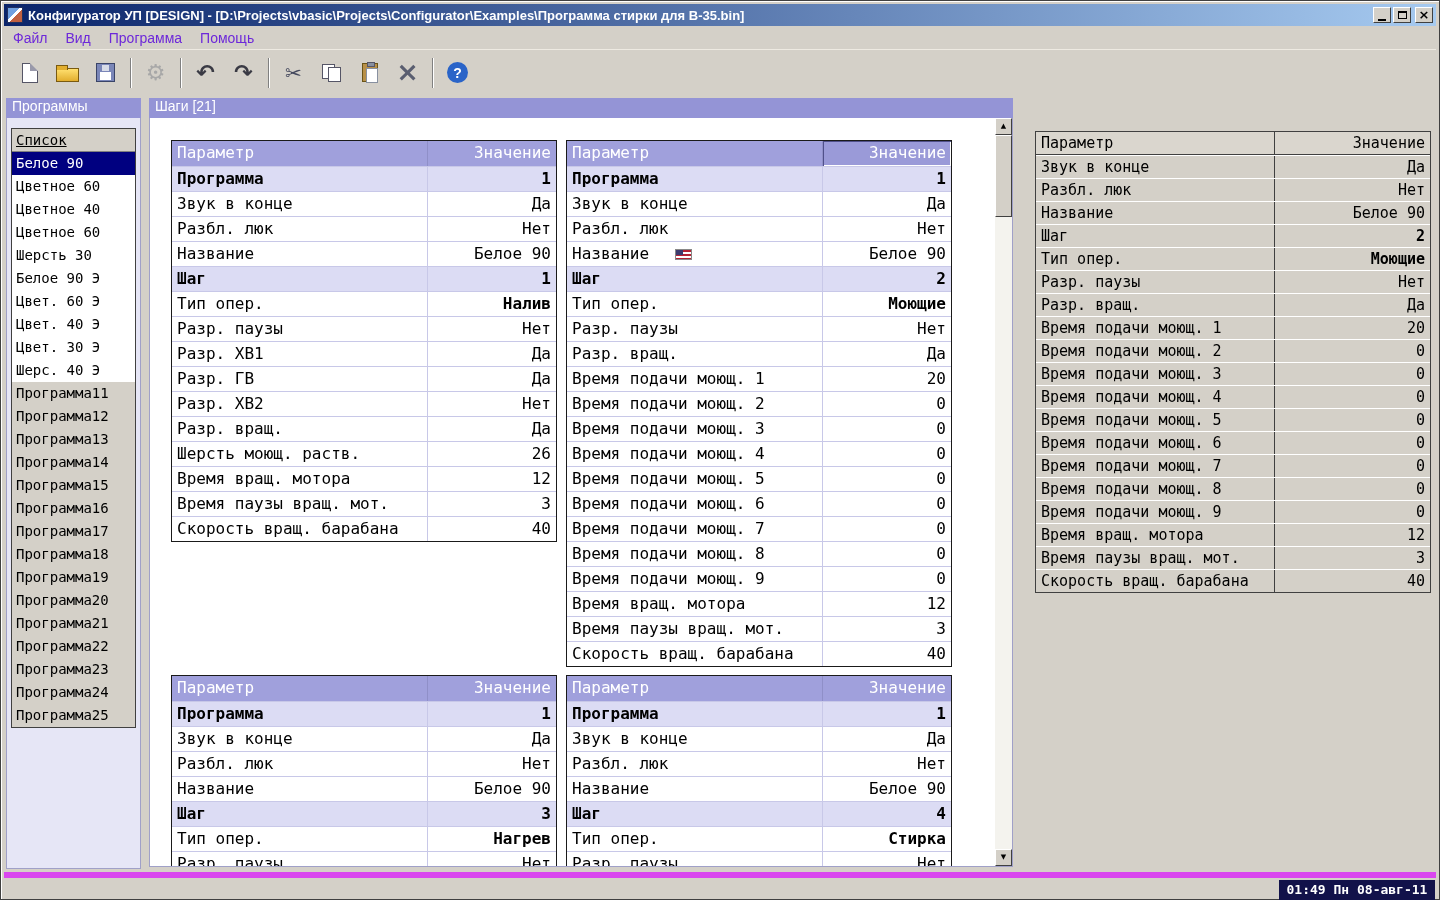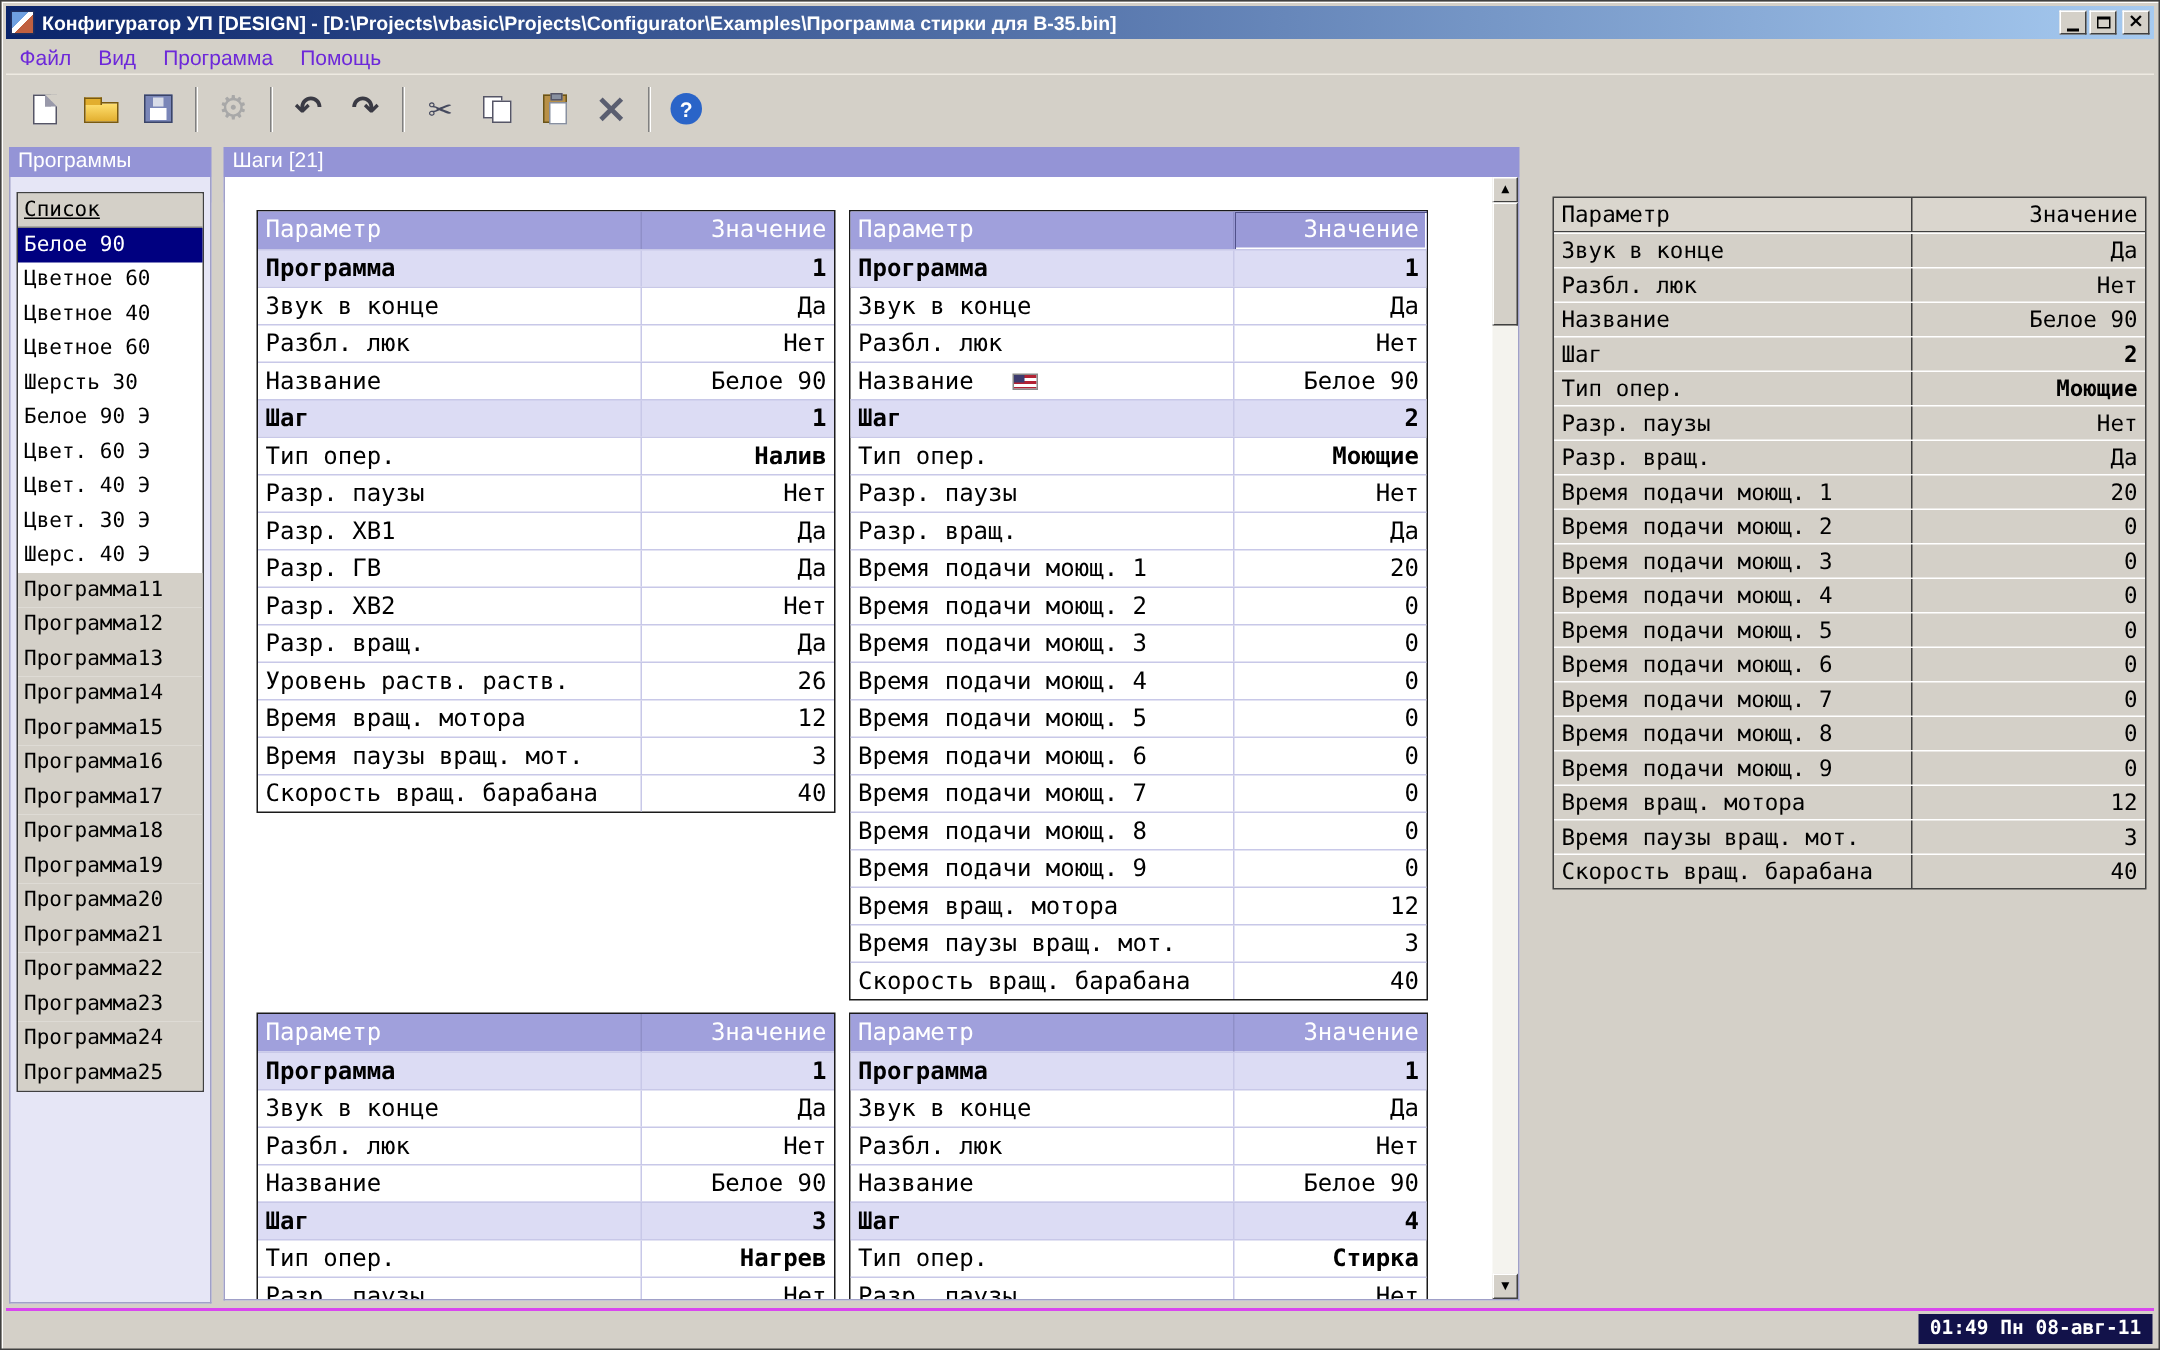--- a/index.html
+++ b/index.html
@@ -110,21 +110,21 @@
   .properties-panel{position:absolute;left:1030px;top:2px;width:404px;bottom:3px;}
   .prop-table{position:absolute;left:1px;top:33px;width:396px;border:1px solid #404040;background:var(--winbg);
     font:15px "DejaVu Sans Mono",monospace;color:#000;}
   .prow{display:flex;height:23px;line-height:22px;background:var(--winbg);border-top:1px solid #fff;}
   .prow.phead{border-top:none;border-bottom:1px solid #404040;background:#DAD6CE;}
   .pparam{width:239px;flex:none;padding-left:5px;border-right:1px solid #404040;white-space:nowrap;overflow:hidden;}
   .pvalue{flex:1;text-align:right;padding-right:5px;white-space:nowrap;}
   .prow.bold .pvalue{font-weight:bold;}
 
   
-  .statusbar{position:absolute;left:3px;right:3px;bottom:3px;height:24px;background:var(--winbg);border-top:2px solid #d946ef;}
+  .statusbar{position:absolute;left:3px;right:3px;bottom:3px;height:24px;background:var(--winbg);border-top:6px solid #d946ef;}
   .clock{position:absolute;right:1px;top:2px;width:156px;height:20px;background:var(--clock);color:#fff;
     font:bold 13px "DejaVu Sans Mono",monospace;text-align:center;line-height:20px;}
 </style>
 </head>
 <body>
 
 <div class="app">
 
   <div class="titlebar">
     <span class="app-icon"></span>
@@ -274,21 +274,21 @@
             </div>
             <div class="tr">
               <div class="td-param">Разр. ХВ2</div>
               <div class="td-value">Нет</div>
             </div>
             <div class="tr">
               <div class="td-param">Разр. вращ.</div>
               <div class="td-value">Да</div>
             </div>
             <div class="tr">
-              <div class="td-param">Уровень раств. раств.</div>
+              <div class="td-param">Шерсть моющ. раств.</div>
               <div class="td-value">26</div>
             </div>
             <div class="tr">
               <div class="td-param">Время вращ. мотора</div>
               <div class="td-value">12</div>
             </div>
             <div class="tr">
               <div class="td-param">Время паузы вращ. мот.</div>
               <div class="td-value">3</div>
             </div>

